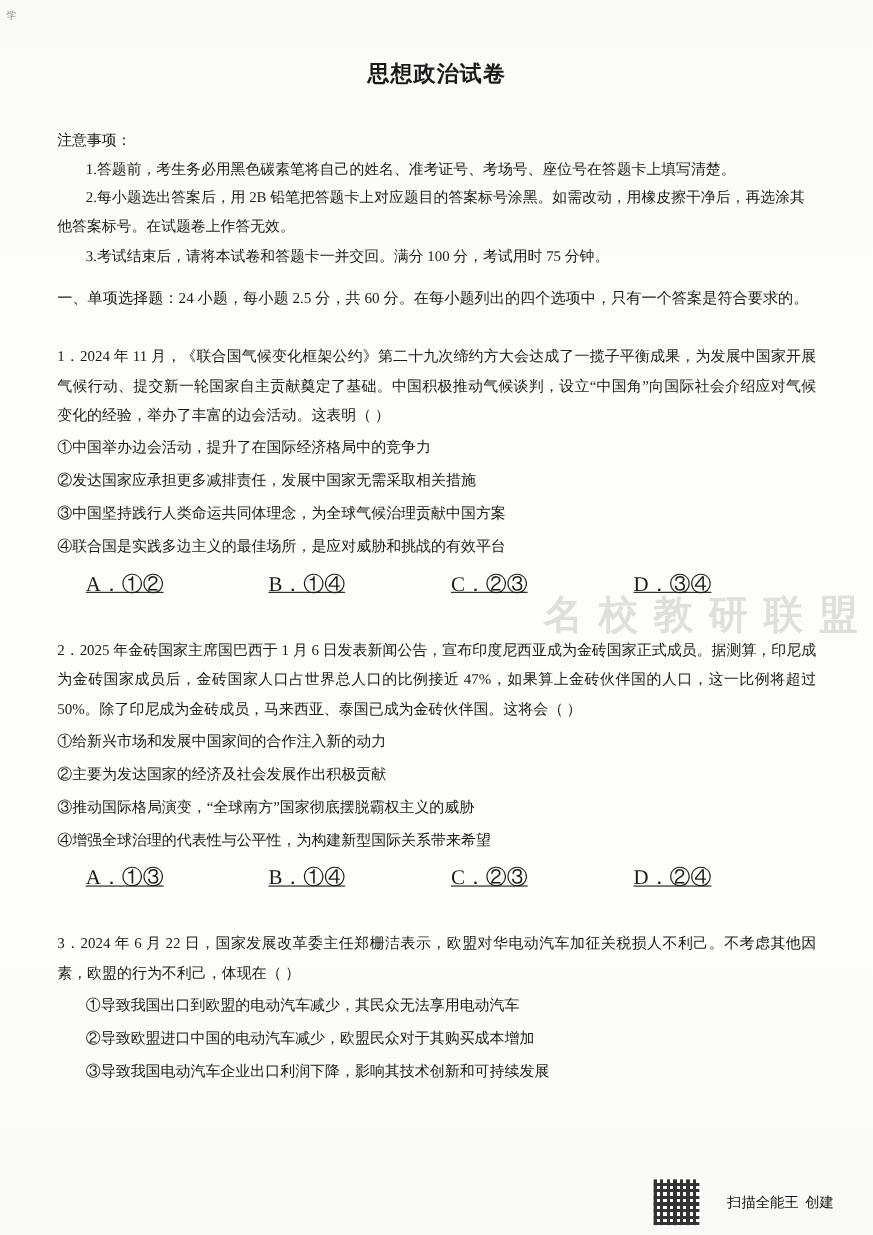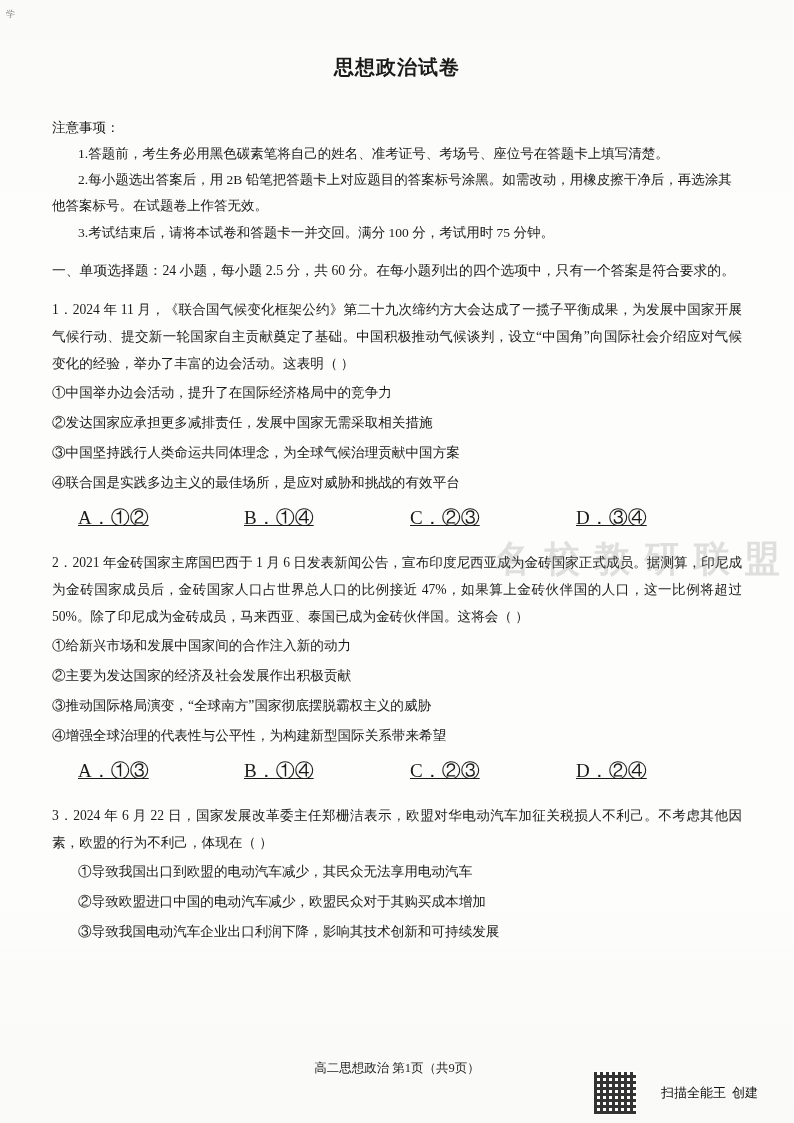--- a/index.html
+++ b/index.html
@@ -64,21 +64,21 @@
     font-size: 13.5px;
     line-height: 1.95;
     text-indent: 26px;
   }
   .section-head {
     margin-top: 12px;
     font-size: 13.8px;
     line-height: 1.95;
   }
   .q-stem {
-    margin-top: 11px;
+    margin-top: 25px;
     font-size: 13.6px;
     line-height: 2.0;
     text-align: justify;
   }
   .q-opt {
     font-size: 13.6px;
     line-height: 2.05;
     margin-top: 2px;
   }
   .q-opt.indent {
@@ -166,42 +166,41 @@
     <div class="q-opt">②发达国家应承担更多减排责任，发展中国家无需采取相关措施</div>
     <div class="q-opt">③中国坚持践行人类命运共同体理念，为全球气候治理贡献中国方案</div>
     <div class="q-opt">④联合国是实践多边主义的最佳场所，是应对威胁和挑战的有效平台</div>
     <div class="answers">
       <span>A．①②</span>
       <span>B．①④</span>
       <span>C．②③</span>
       <span>D．③④</span>
     </div>
 
-    <div class="q-stem">2．2021 年金砖国家主席国巴西于 1 月 6 日发表新闻公告，宣布印度尼西亚成为金砖国家正式成员。据测算，印尼成为金砖国家成员后，金砖国家人口占世界总人口的比例接近 47%，如果算上金砖伙伴国的人口，这一比例将超过 50%。除了印尼成为金砖成员，马来西亚、泰国已成为金砖伙伴国。这将会（  ）</div>
+    <div class="q-stem">2．2025 年金砖国家主席国巴西于 1 月 6 日发表新闻公告，宣布印度尼西亚成为金砖国家正式成员。据测算，印尼成为金砖国家成员后，金砖国家人口占世界总人口的比例接近 47%，如果算上金砖伙伴国的人口，这一比例将超过 50%。除了印尼成为金砖成员，马来西亚、泰国已成为金砖伙伴国。这将会（  ）</div>
     <div class="q-opt">①给新兴市场和发展中国家间的合作注入新的动力</div>
     <div class="q-opt">②主要为发达国家的经济及社会发展作出积极贡献</div>
     <div class="q-opt">③推动国际格局演变，“全球南方”国家彻底摆脱霸权主义的威胁</div>
     <div class="q-opt">④增强全球治理的代表性与公平性，为构建新型国际关系带来希望</div>
     <div class="answers">
       <span>A．①③</span>
       <span>B．①④</span>
       <span>C．②③</span>
       <span>D．②④</span>
     </div>
 
     <div class="q-stem">3．2024 年 6 月 22 日，国家发展改革委主任郑栅洁表示，欧盟对华电动汽车加征关税损人不利己。不考虑其他因素，欧盟的行为不利己，体现在（  ）</div>
     <div class="q-opt indent">①导致我国出口到欧盟的电动汽车减少，其民众无法享用电动汽车</div>
     <div class="q-opt indent">②导致欧盟进口中国的电动汽车减少，欧盟民众对于其购买成本增加</div>
     <div class="q-opt indent">③导致我国电动汽车企业出口利润下降，影响其技术创新和可持续发展</div>
 
   </div>
 
   <div class="watermark">名校教研联盟</div>
 
-  <div class="footer">高二思想政治 第1页（共9页）</div>
 
   <div class="scan-badge">
     <div class="qr"></div>
     <div class="scan-text">
       <span class="brand">扫描全能王</span><span>创建</span>
     </div>
   </div>
 
 </div>
 

